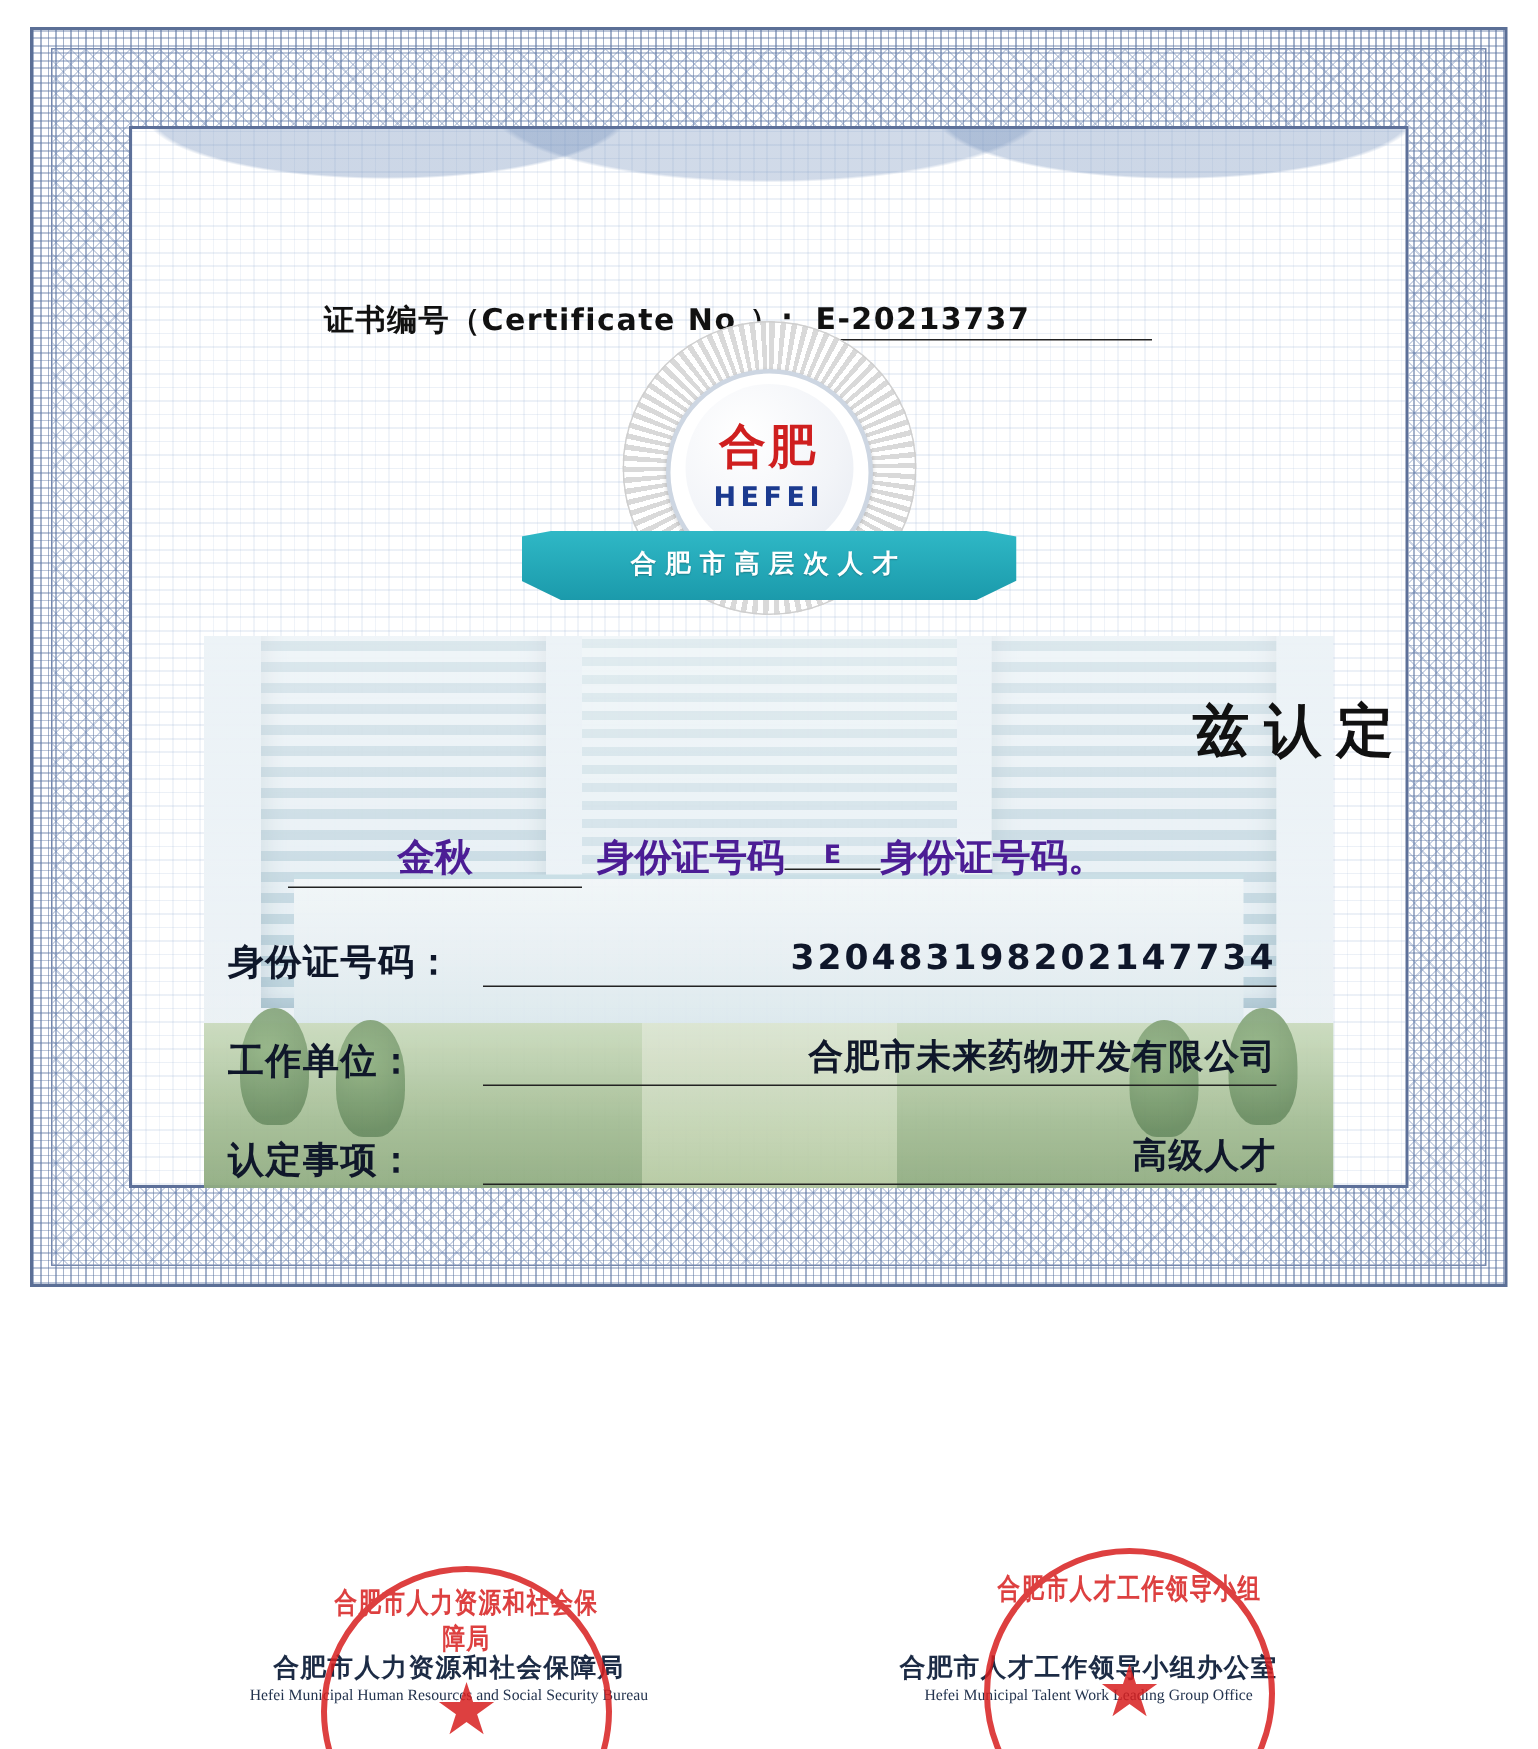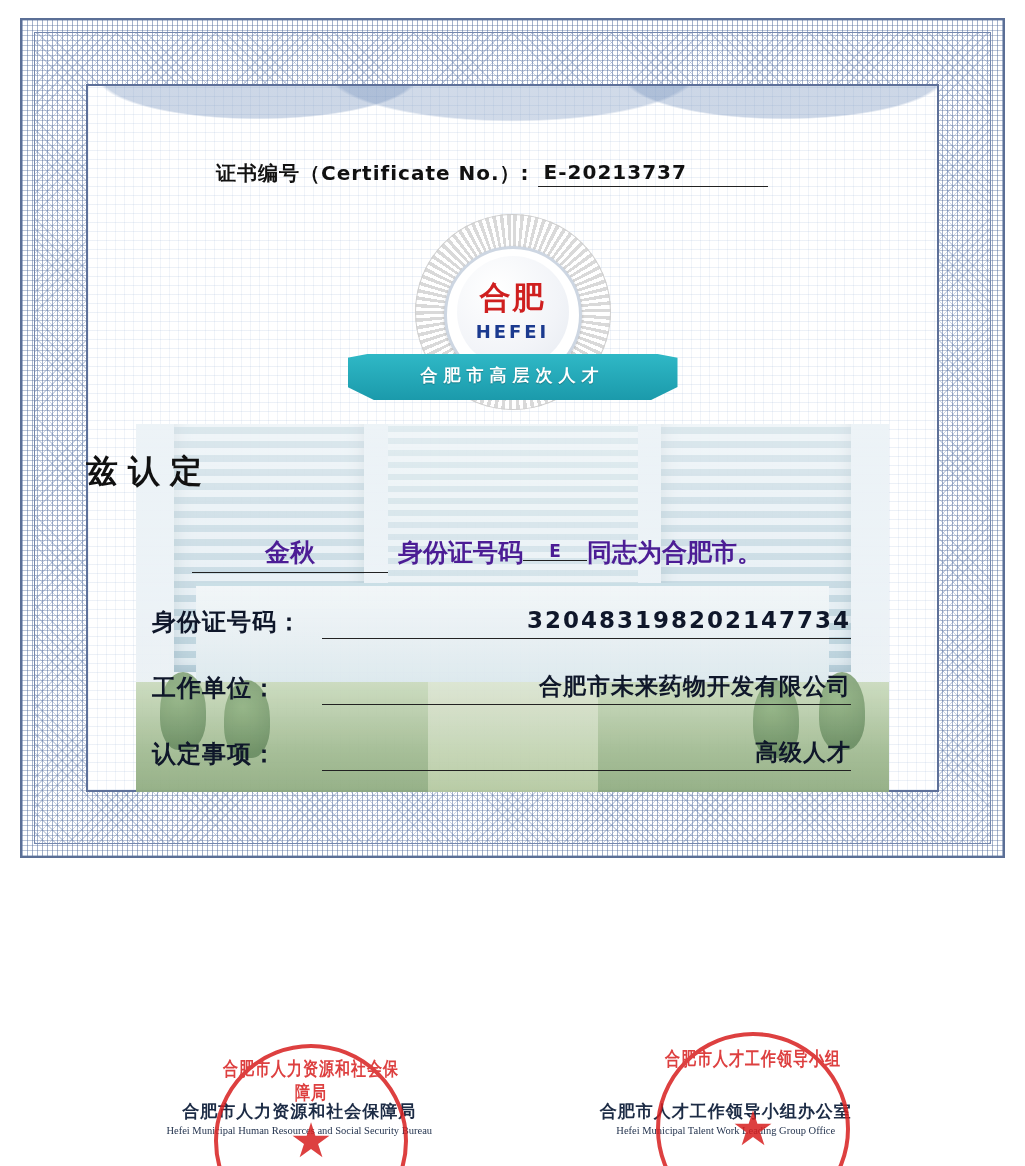--- a/index.html
+++ b/index.html
@@ -109,20 +109,21 @@
   }
   .cert-no-value {
     font-family: "DejaVu Sans", sans-serif;
     font-weight: 700;
     font-size: 20px;
     margin-left: 8px;
     padding: 0 14px 2px 6px;
     border-bottom: 1.5px solid #222;
     min-width: 210px;
     white-space: nowrap;
+    margin-top: 40px;
   }
 
   
   .emblem {
     position: absolute;
     left: 50%;
     top: 130px;
     transform: translateX(-50%);
     width: 330px;
     height: 210px;
@@ -280,27 +281,27 @@
   }
 
   
   .body-area {
     position: absolute;
     left: 0; right: 0;
     top: 356px;
     bottom: 0;
   }
   .title-zi {
-    text-align: left;
-    font-size: 32px;
+    text-align: right;
+    font-size: 38px;
     font-weight: 700;
     letter-spacing: 10px;
     color: #111;
     font-family: "DejaVu Sans", sans-serif;
-    margin-top: 10px;
+    margin-top: 22px;
   }
 
   .line1 {
     position: relative;
     margin-top: 42px;
     height: 40px;
     font-size: 25px;
     color: #4c1d95;
     font-family: "DejaVu Sans", sans-serif;
     font-weight: 600;
@@ -474,21 +475,21 @@
       <div class="photo-fade"></div>
     </div>
 
     <div class="body-area">
 
       <div class="title-zi">兹认定</div>
 
       <div class="line1">
         <span class="blank name-blank">金秋</span>
         <span class="line1-rest">
-          <span>身份证号码</span><span class="grade-blank"><span class="grade-val">E</span></span><span>同志为合肥市。</span>
+          <span>身份证号码</span><span class="grade-blank"><span class="grade-val">E</span></span><span>身份证号码。</span>
         </span>
       </div>
 
       <div class="field-row idcard">
         <span class="field-label">身份证号码：</span>
         <span class="field-line">320483198202147734</span>
       </div>
 
       <div class="field-row">
         <span class="field-label">工作单位：</span>

